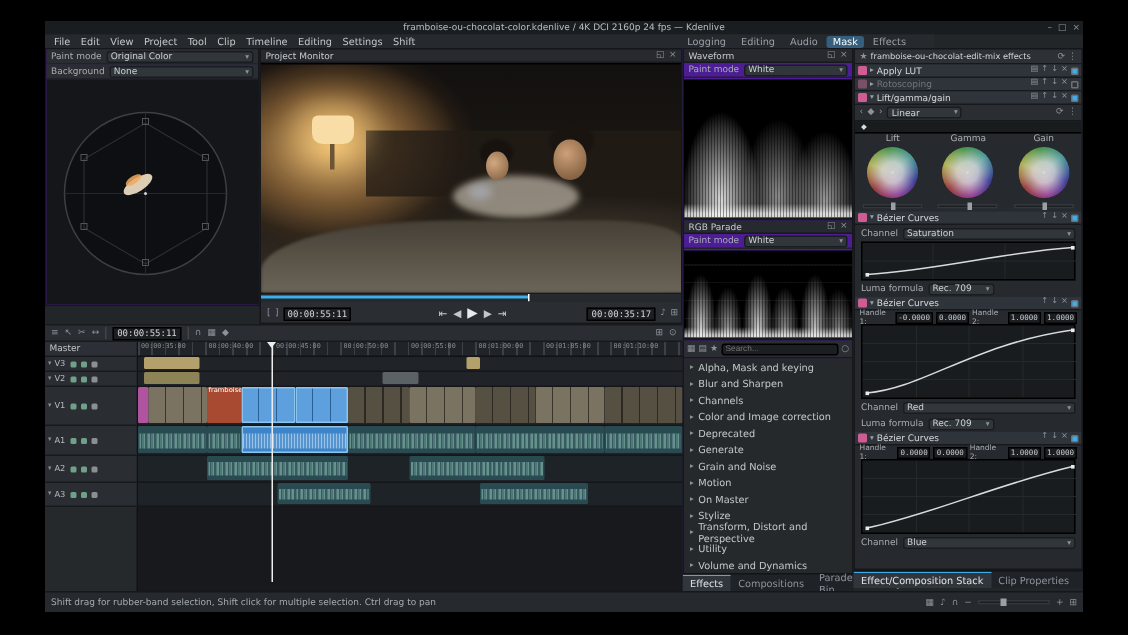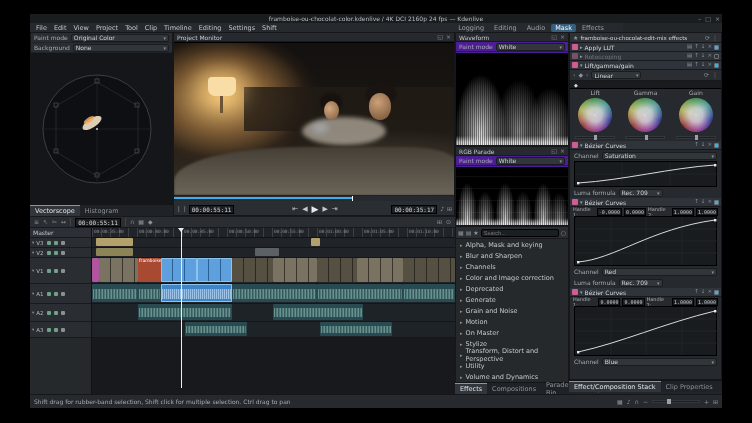--- a/index.html
+++ b/index.html
@@ -618,24 +618,20 @@
           <span>Blue</span>
           <span class="caret">▾</span>
         </span>
       </div>
     </div>
     <div class="tabsrow stacktabs" id="stacktabs">
         <span class="tab active">Effect/Composition Stack</span>
         <span class="tab">Clip Properties</span>
       </div>
 
-    <div class="tabsrow scopetabs" id="scopetabs">
-        <span class="tab active">Vectorscope</span>
-        <span class="tab">Histogram</span>
-      </div>
 
     <div class="tltool">
       <span class="ic">≡</span>
       <span class="ic">↖</span>
       <span class="ic">✂</span>
       <span class="ic">↔</span>
       <span class="sep"></span>
       <span class="tc">00:00:55:11</span>
       <span class="sep"></span>
       <span class="ic">∩</span>

